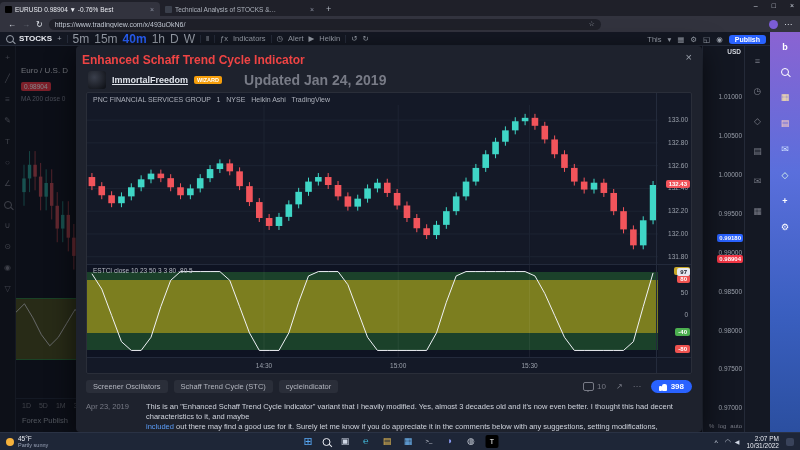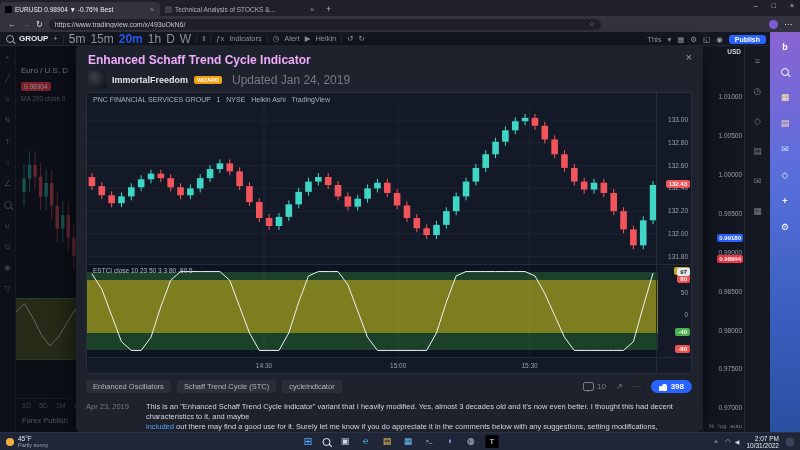--- a/index.html
+++ b/index.html
@@ -53,26 +53,26 @@
   .ptag.red{background:#f23645;}
   .sopts{position:absolute;bottom:3px;right:3px;display:flex;gap:4px;font-size:6px;color:#787b86;}
   .tvside{position:absolute;top:14px;left:744px;width:26px;height:386px;background:#141823;border-left:1px solid #242a38;display:flex;flex-direction:column;align-items:center;gap:20px;padding-top:10px;box-sizing:border-box;}
   .rsic{color:#787b86;font-size:9px;}
   .edgestrip{position:absolute;top:0;left:770px;width:30px;height:400px;background:linear-gradient(180deg,#8a63d2 0%,#5a6fdc 35%,#3a5fc0 70%,#2b4fa0 100%);display:flex;flex-direction:column;align-items:center;gap:16px;padding-top:10px;box-sizing:border-box;z-index:6;}
   .esic{color:#fff;font-size:9px;font-weight:bold;}
   .overlay{position:absolute;top:14px;left:0;width:702px;height:386px;background:rgba(5,8,14,0.5);z-index:5;}
   
   .modal{position:absolute;top:14px;left:76px;width:626px;height:386px;background:#1e222d;border-radius:4px;z-index:10;box-shadow:0 6px 28px rgba(0,0,0,0.65);}
   .mclose{position:absolute;top:5px;right:10px;font-size:11px;color:#9aa0ab;}
-  .mtitle{position:absolute;top:7px;left:12px;font-size:12px;font-weight:bold;color:#f0abfc;}
+  .mtitle{position:absolute;top:7px;left:6px;font-size:12px;font-weight:bold;color:#ef4444;}
   .mauthor{position:absolute;top:24px;left:12px;display:flex;align-items:center;gap:6px;height:20px;}
   .mavatar{width:18px;height:18px;border-radius:3px;background:radial-gradient(circle at 35% 35%,#3a3f4c,#0b0d12);}
-  .aname{font-size:9px;font-weight:bold;color:#dfe3ea;}
+  .aname{font-size:9px;font-weight:bold;color:#dfe3ea;text-decoration:underline;}
   .badge{font-size:5.5px;font-weight:bold;background:#f59e0b;color:#fff;padding:1px 3px;border-radius:2px;}
-  .updated{font-size:12px;color:#787b86;margin-left:4px;}
+  .updated{font-size:14px;color:#787b86;margin-left:16px;font-weight:bold;}
   .chartbox{position:absolute;left:10px;top:46px;width:606px;height:282px;background:#141927;border:1px solid #2a2e39;border-radius:2px;overflow:hidden;box-sizing:border-box;}
   .legend{position:absolute;top:3px;left:6px;font-size:7px;color:#adb1bb;white-space:pre;z-index:2;}
   #candleSvg{position:absolute;top:12px;left:0;}
   .divider{position:absolute;top:171px;left:0;width:606px;height:1px;background:#232a3b;}
   .oscpane{position:absolute;top:172px;left:0;width:571px;height:92px;background:#0e1322;overflow:hidden;}
   .band{position:absolute;left:0;width:571px;opacity:0.85;}
   .oscpane svg{position:absolute;top:0;left:0;}
   .osclabel{position:absolute;top:174px;left:6px;font-size:6.5px;color:#b4b8c1;z-index:2;}
   .paxis{position:absolute;top:0;right:0;width:34px;height:282px;border-left:1px solid #242b3c;}
   .axl{position:absolute;right:3px;font-size:6.5px;color:#9aa0ab;}
@@ -142,27 +142,27 @@
       <span class="star">☆</span>
     </div>
     <span class="avatar-sm"></span>
     <span class="nbtn">⋯</span>
   </div>
 
   <div class="page">
 
     <div class="tvbar">
       <span class="mag"></span>
-      <span class="sym">GROUP</span>
+      <span class="sym">STOCKS</span>
       <span>+</span>
       <span class="sep"></span>
       <div id="timeframes">
           <span class="tf">5m</span>
           <span class="tf">15m</span>
-          <span class="tf active">20m</span>
+          <span class="tf active">40m</span>
           <span class="tf">1h</span>
           <span class="tf">D</span>
           <span class="tf">W</span>
         </div>
       <span class="sep"></span>
       <span>‖</span>
       <span class="sep"></span>
       <span>ƒx</span>
       <span>Indicators</span>
       <span class="sep"></span>
@@ -467,21 +467,21 @@
             <div class="axt" style="background: rgb(239, 83, 80); top: 252.429px;">-80</div>
           </div>
         <div class="taxis" id="timeAxis">
             <div class="tlab" style="left: 163.01px;">14:30</div>
             <div class="tlab" style="left: 297.195px;">15:00</div>
             <div class="tlab" style="left: 428.525px;">15:30</div>
           </div>
       </div>
 
       <div class="tagsrow" id="tagsRow">
-          <span class="pill">Enhanced Oscillators</span>
+          <span class="pill">Screener Oscillators</span>
           <span class="pill">Schaff Trend Cycle (STC)</span>
           <span class="pill">cycleindicator</span>
         </div>
       <div class="actions">
         <span class="cgroup">
           <span class="bubble"></span>
           <span>10</span>
         </span>
         <span>↗</span>
         <span>⋯</span>

